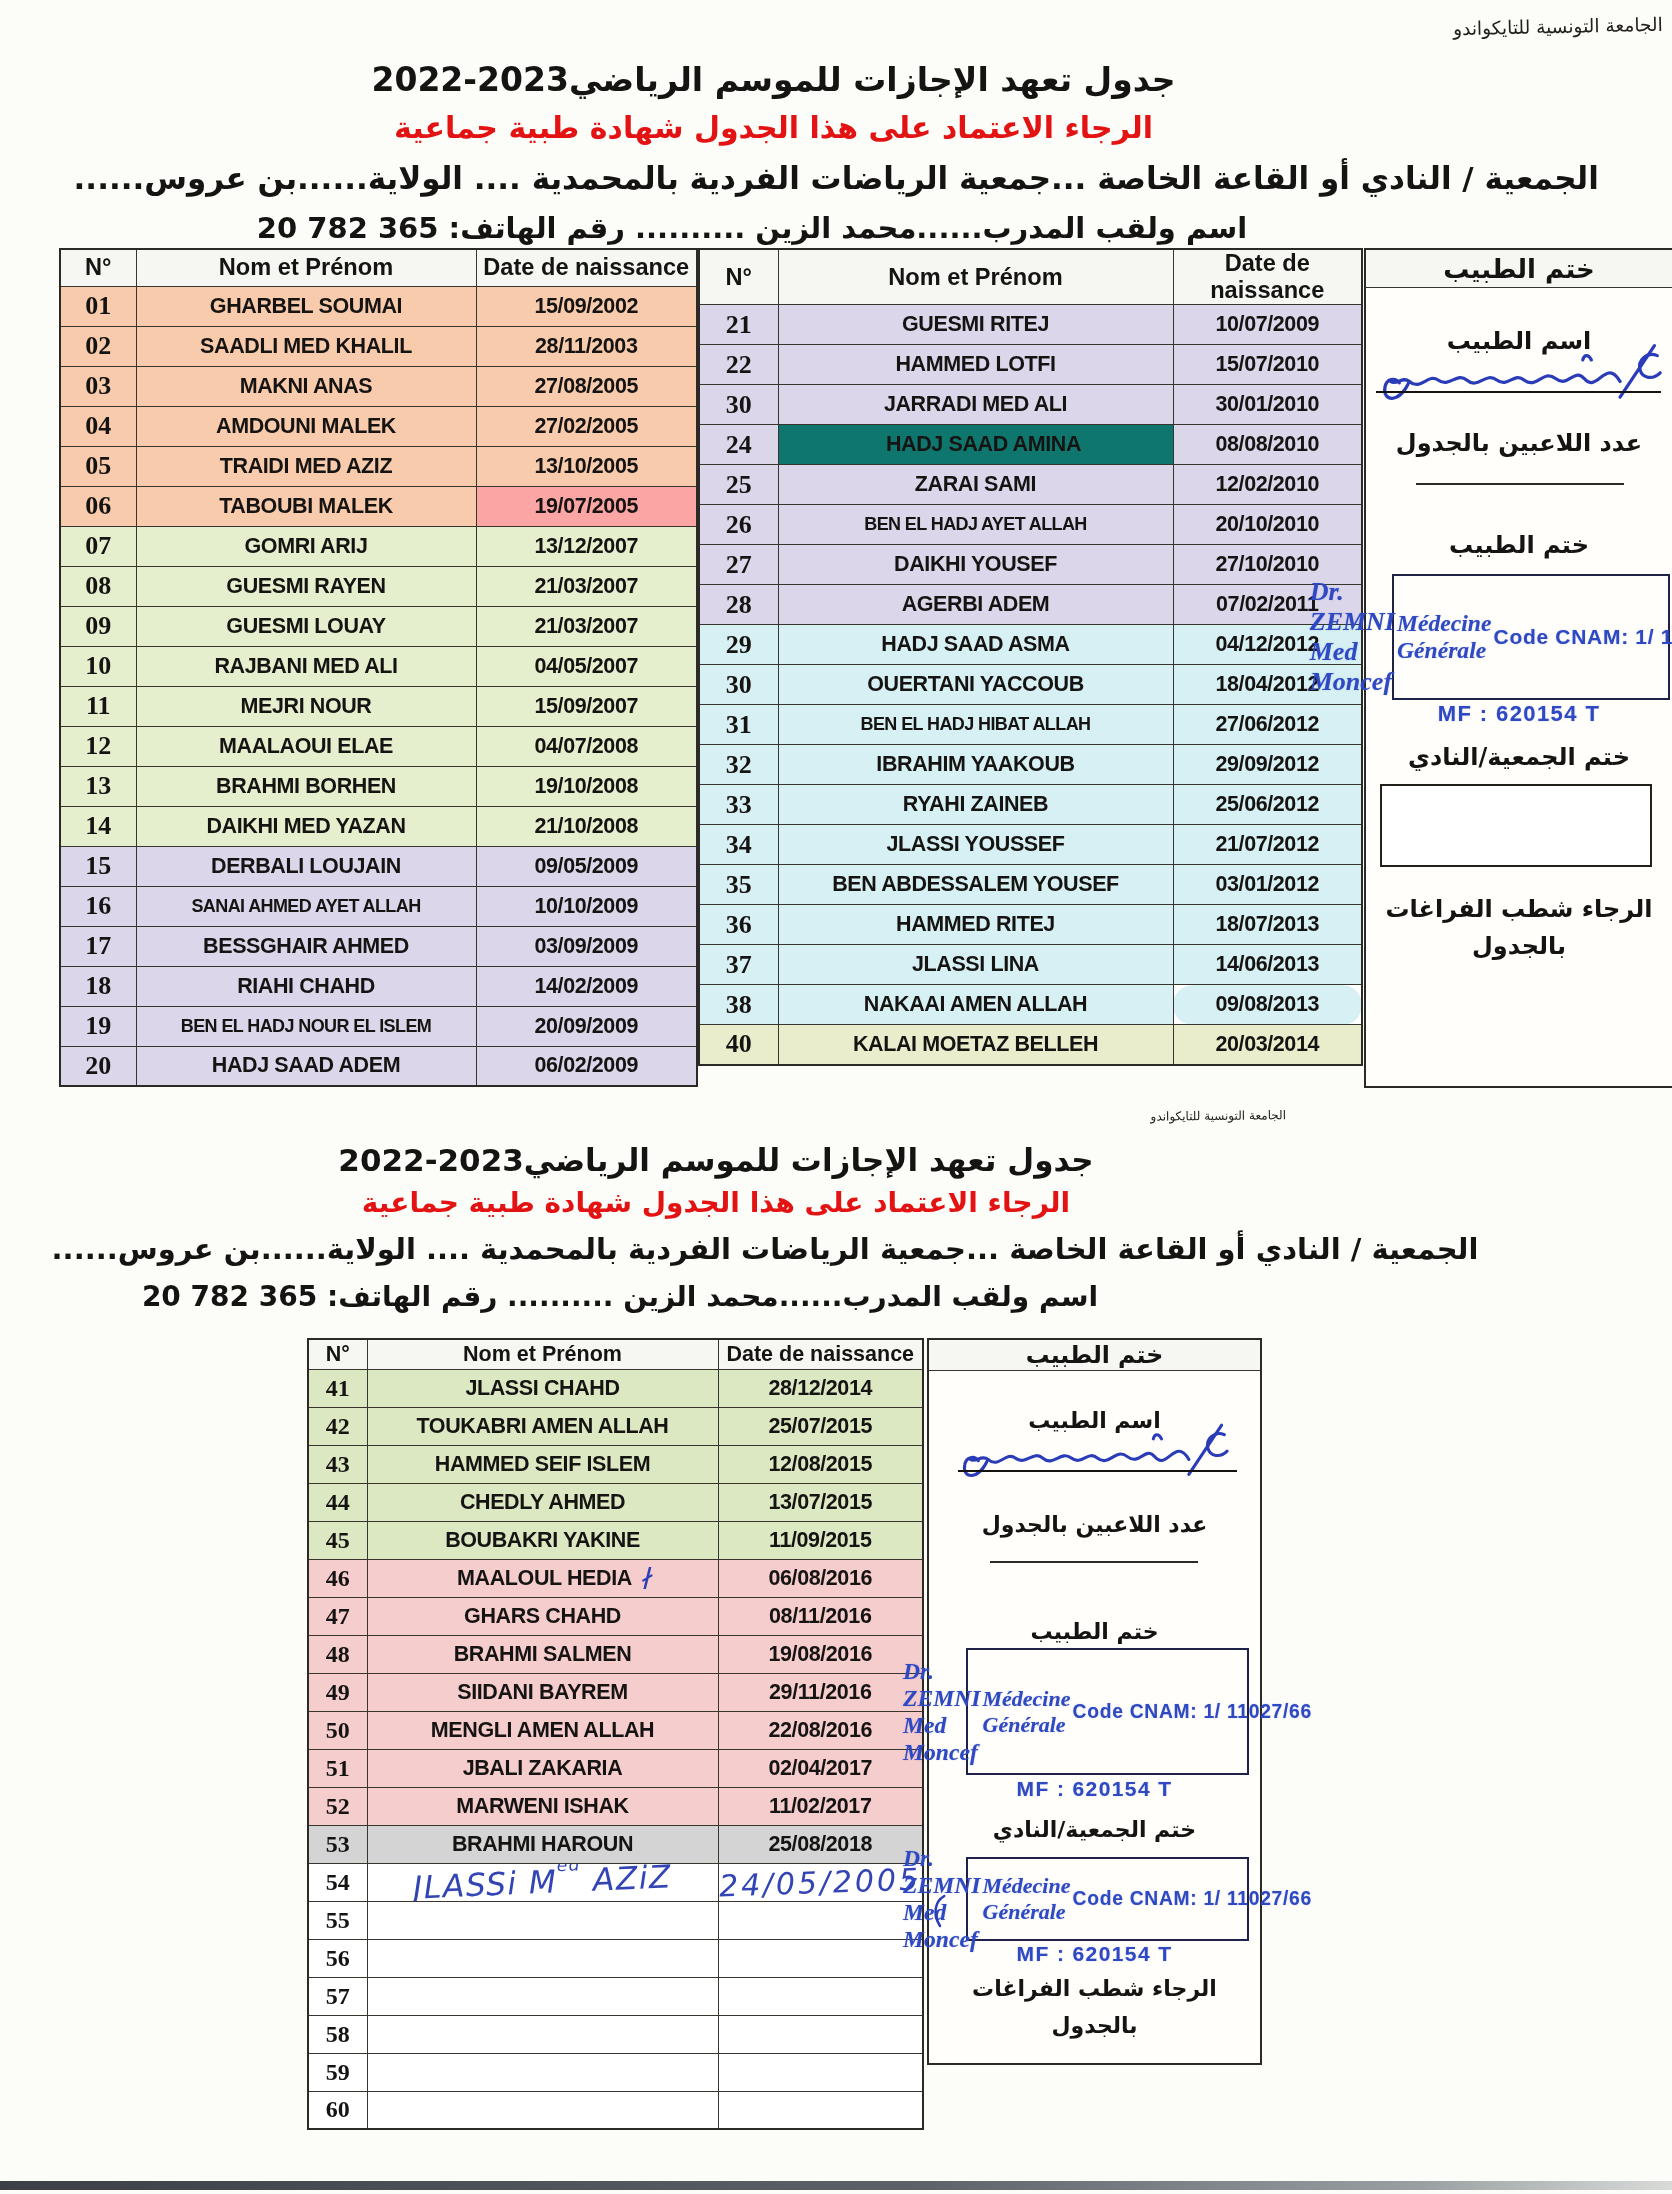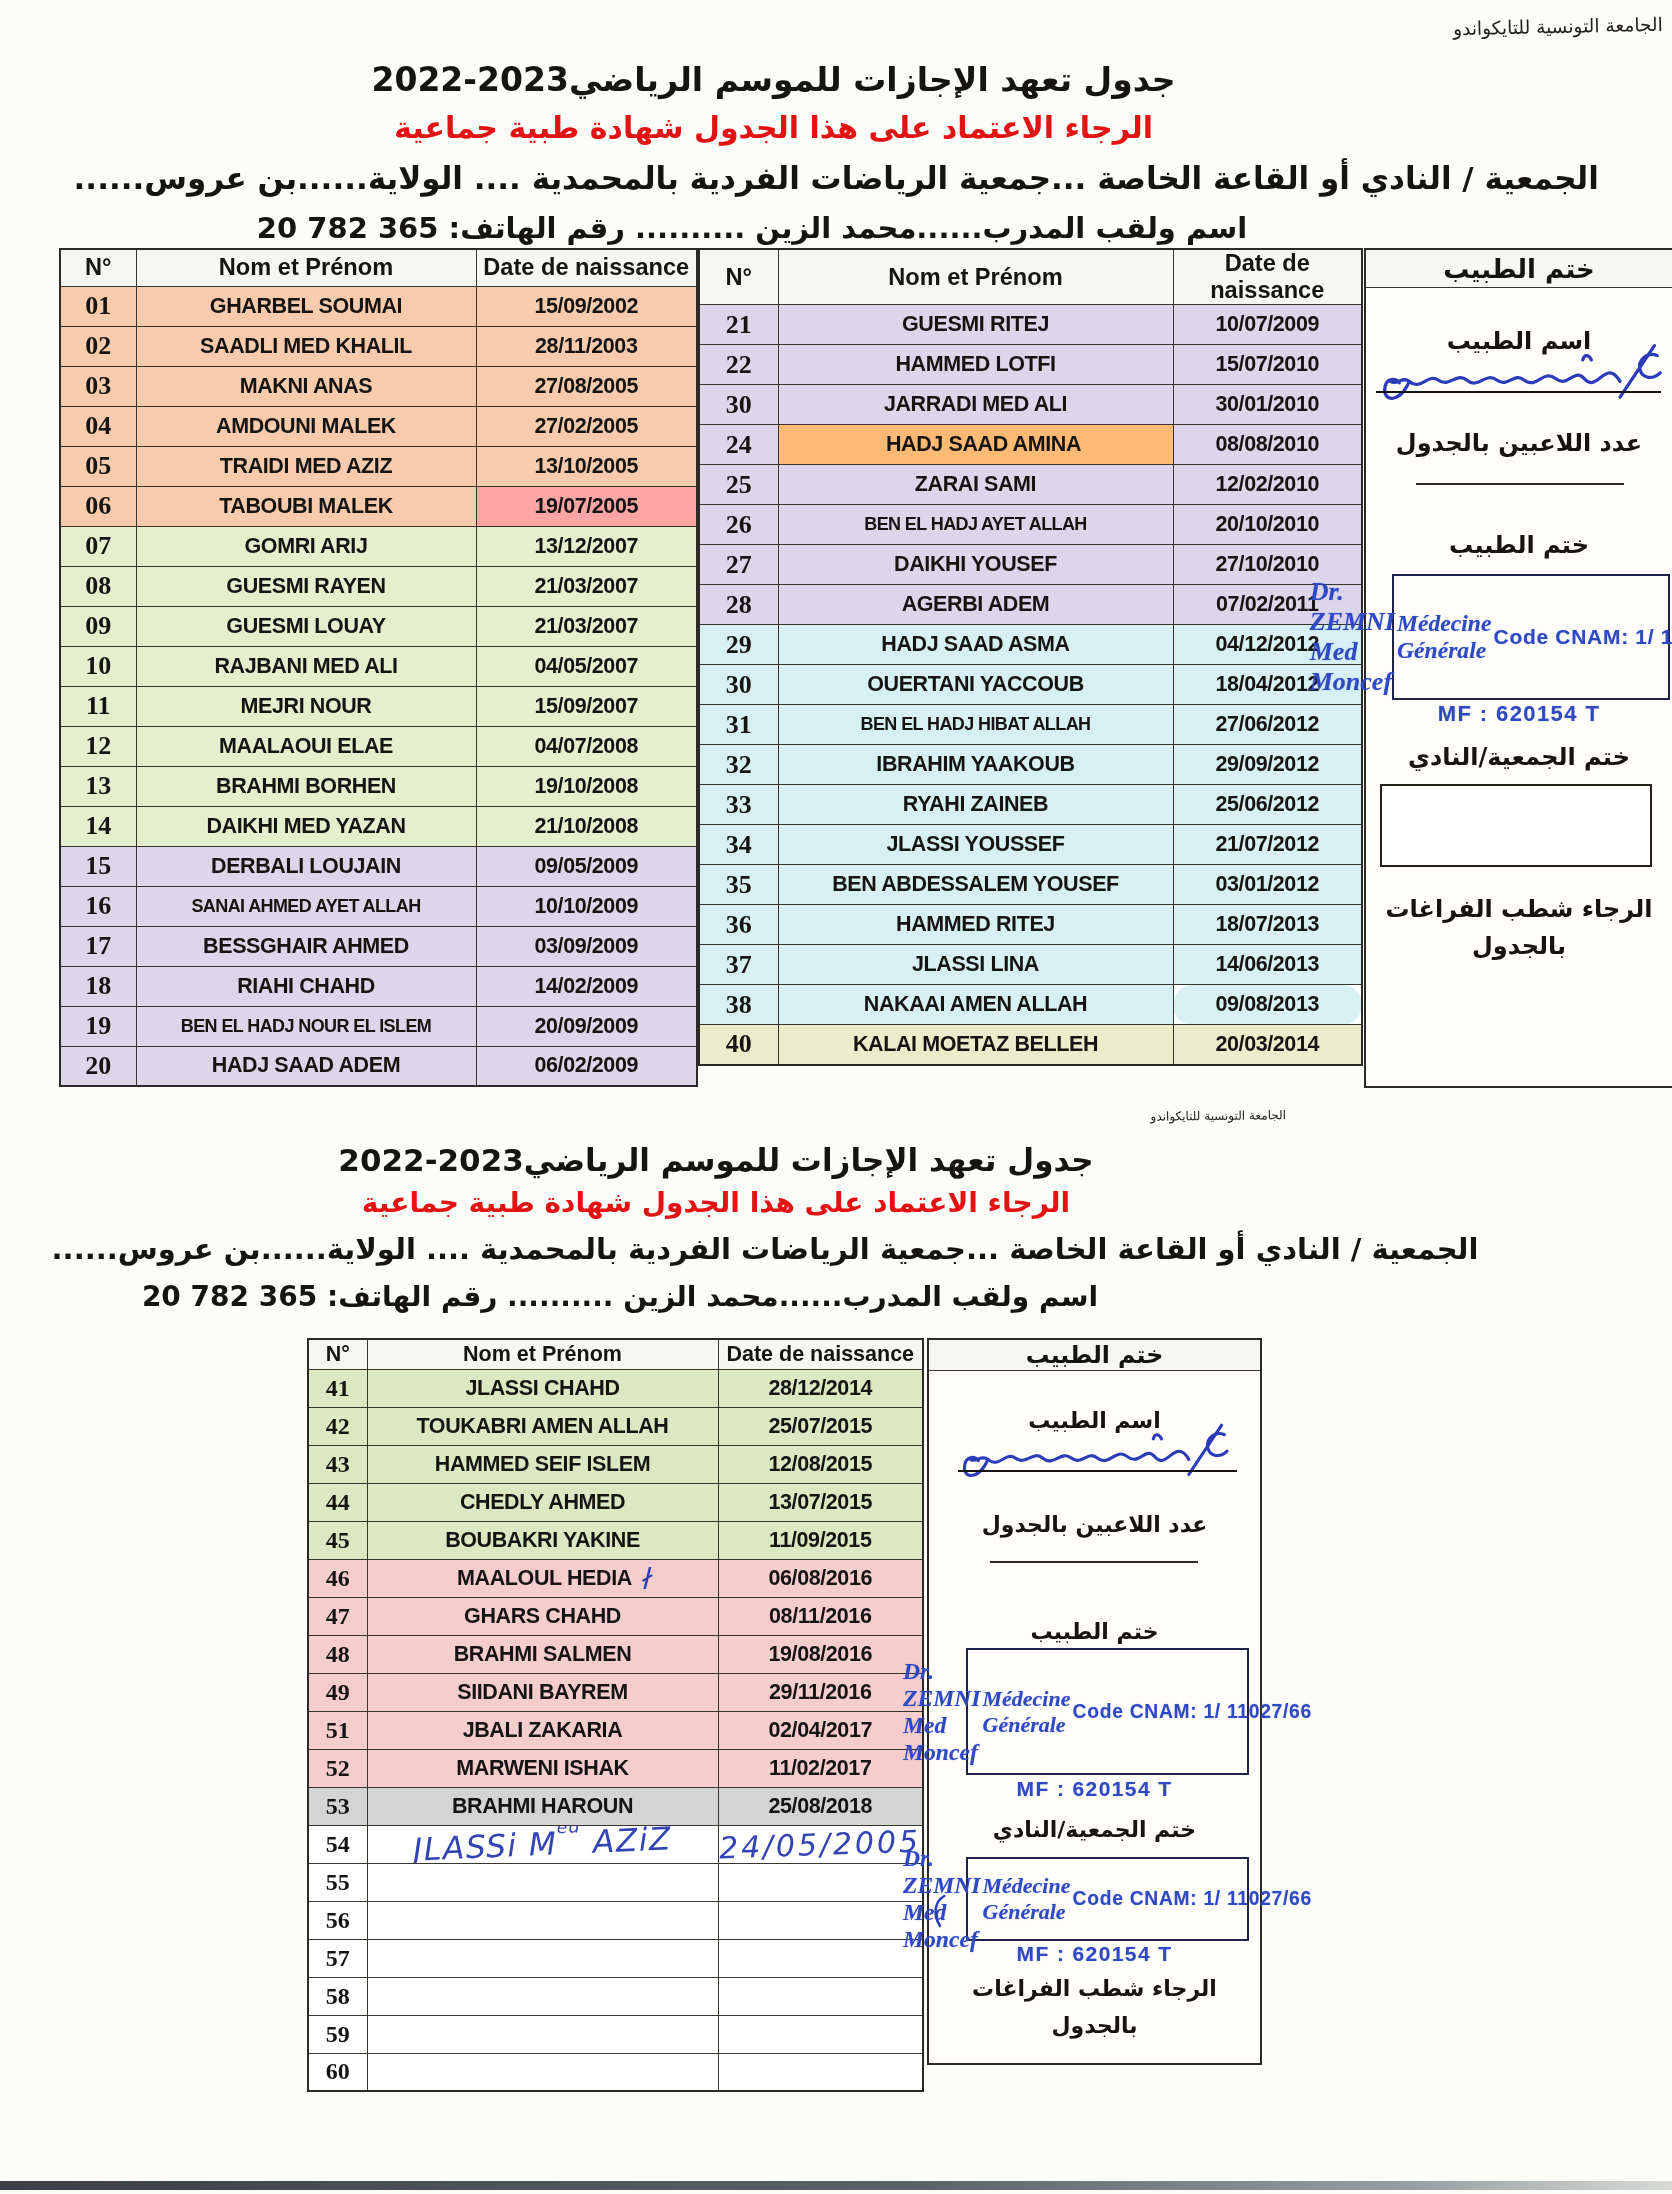--- a/index.html
+++ b/index.html
@@ -224,21 +224,21 @@
           <td class="name" style="background: rgb(220, 214, 235);">HAMMED LOTFI</td>
           <td class="date" style="background: rgb(220, 214, 235);">15/07/2010</td>
         </tr>
         <tr style="height: 40px;">
           <td class="num" style="background: rgb(220, 214, 235);">30</td>
           <td class="name" style="background: rgb(220, 214, 235);">JARRADI MED ALI</td>
           <td class="date" style="background: rgb(220, 214, 235);">30/01/2010</td>
         </tr>
         <tr style="height: 40px;">
           <td class="num" style="background: rgb(220, 214, 235);">24</td>
-          <td class="name" style="background: #fdba74; padding-left: 16px;">HADJ SAAD AMINA</td>
+          <td class="name" style="background: #0f766e; padding-left: 16px;">HADJ SAAD AMINA</td>
           <td class="date" style="background: rgb(220, 214, 235);">08/08/2010</td>
         </tr>
         <tr style="height: 40px;">
           <td class="num" style="background: rgb(220, 214, 235);">25</td>
           <td class="name" style="background: rgb(220, 214, 235);">ZARAI SAMI</td>
           <td class="date" style="background: rgb(220, 214, 235);">12/02/2010</td>
         </tr>
         <tr style="height: 40px;">
           <td class="num" style="background: rgb(220, 214, 235);">26</td>
           <td class="name small" style="background: rgb(220, 214, 235);">BEN EL HADJ AYET ALLAH</td>
@@ -397,20 +397,25 @@
         </tr>
         <tr style="height: 38px;">
           <td class="num" style="background: rgb(245, 205, 205);">48</td>
           <td class="name" style="background: rgb(245, 205, 205);">BRAHMI SALMEN</td>
           <td class="date" style="background: rgb(245, 205, 205);">19/08/2016</td>
         </tr>
         <tr style="height: 38px;">
           <td class="num" style="background: rgb(245, 205, 205);">49</td>
           <td class="name" style="background: rgb(245, 205, 205);">SIIDANI BAYREM</td>
           <td class="date" style="background: rgb(245, 205, 205);">29/11/2016</td>
+        </tr>
+        <tr style="height: 38px;">
+          <td class="num" style="background: rgb(245, 205, 205);">50</td>
+          <td class="name" style="background: rgb(245, 205, 205);">MENGLI AMEN ALLAH</td>
+          <td class="date" style="background: rgb(245, 205, 205);">22/08/2016</td>
         </tr>
         <tr style="height: 38px;">
           <td class="num" style="background: rgb(245, 205, 205);">51</td>
           <td class="name" style="background: rgb(245, 205, 205);">JBALI ZAKARIA</td>
           <td class="date" style="background: rgb(245, 205, 205);">02/04/2017</td>
         </tr>
         <tr style="height: 38px;">
           <td class="num" style="background: rgb(245, 205, 205);">52</td>
           <td class="name" style="background: rgb(245, 205, 205);">MARWENI ISHAK</td>
           <td class="date" style="background: rgb(245, 205, 205);">11/02/2017</td>

